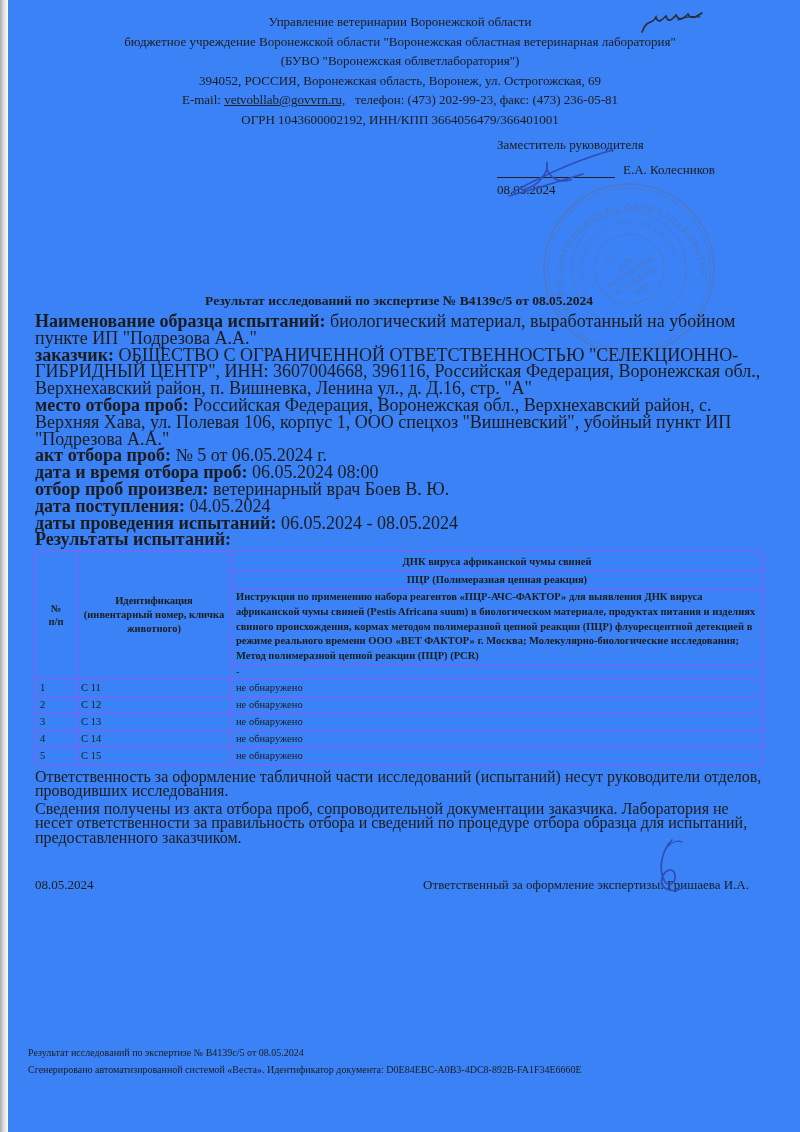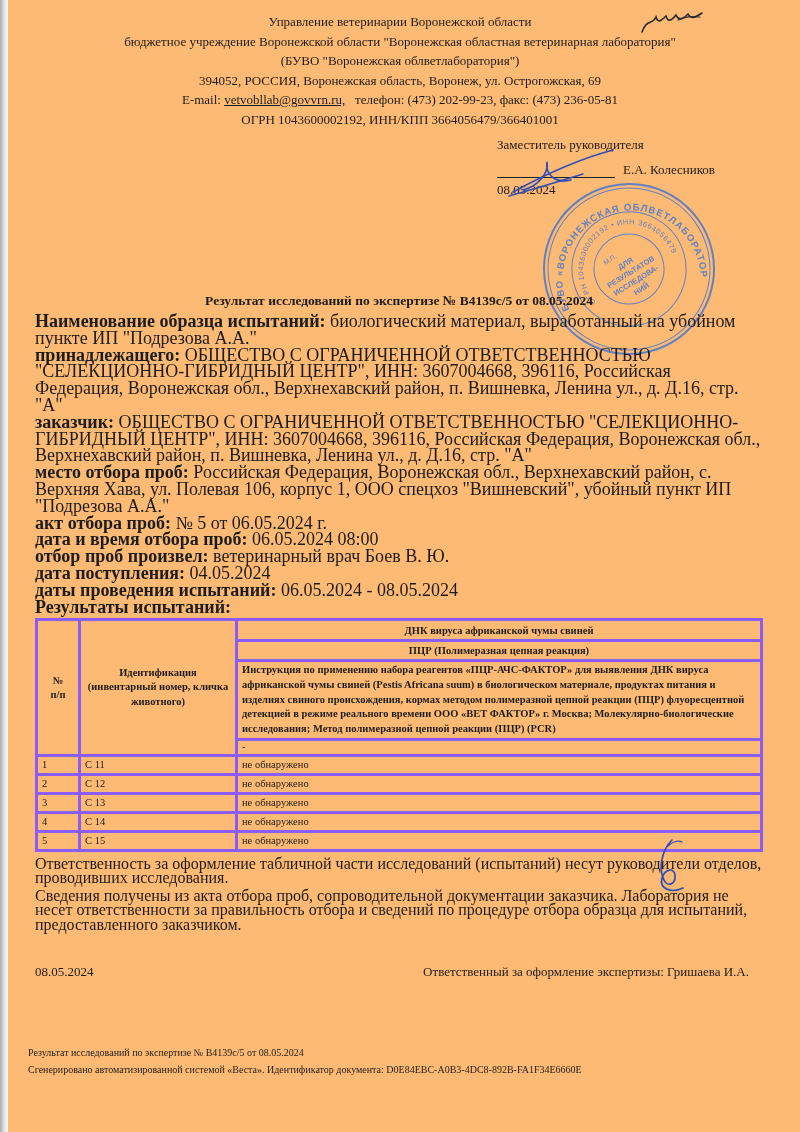--- a/index.html
+++ b/index.html
@@ -1,18 +1,18 @@
 <!DOCTYPE html>
 <html><head>
 <meta charset="utf-8">
 <style>
   html,body{margin:0;padding:0;background:#8a8a8a;}
   .page{
     position:relative;width:800px;height:1132px;margin:0 auto;
-    background:#fdba74;overflow:hidden;
+    background:#3b82f6;overflow:hidden;
     font-family:"Liberation Serif","DejaVu Serif",serif;
     color:#1c1c1c;
   }
   .scan-edge{position:absolute;left:0;top:0;width:8px;height:100%;
     background:linear-gradient(to right,#ababab,#dcdcdc 45%,#fefefe);}
   
   .org-header{position:absolute;top:12px;left:40px;width:720px;text-align:center;
     font-size:13px;line-height:19.5px;}
   .org-header .email-link{text-decoration:underline;color:#1c1c1c;}
   
@@ -23,21 +23,21 @@
   
   .stamp{position:absolute;left:540px;top:180px;width:178px;height:178px;opacity:.88;
     transform:rotate(-14deg);}
   
   .main{position:absolute;top:293px;left:35px;width:728px;}
   .doc-title{text-align:center;font-weight:bold;font-size:13.5px;margin:0 0 4px 0;}
   .details p{margin:0;font-size:18px;line-height:16.8px;}
   .lbl{font-weight:bold;}
   
   table.results{border-collapse:collapse;width:100%;margin-top:3px;table-layout:fixed;}
-  table.results td,table.results th{border:3px solid #8b5cf6;padding:1px 4px;
+  table.results td,table.results th{border:1px solid #8b5cf6;padding:1px 4px;
     font-size:10.5px;vertical-align:middle;margin-top:32px;}
   th.group-h{font-weight:bold;font-size:10.5px;height:16px;}
   th.method-h{font-weight:bold;font-size:10.5px;height:15px;}
   td.method-detail{font-weight:bold;font-size:9.5px;line-height:1.4;padding:2px 10px;}
   td.sub-h{height:11px;font-size:10px;line-height:10px;}
   th.col-num{width:32px;font-size:10px;font-weight:bold;line-height:1.25;}
   th.col-id{width:146px;font-size:10px;font-weight:bold;line-height:1.35;}
   td.row-cell{height:14px;}
   
   .notes{margin-top:5px;}
@@ -117,21 +117,20 @@
         <text x="89" y="115" font-size="7.6" font-weight="bold">НИЙ</text>
       </g>
     </g>
   </svg>
 
   <div class="main">
     <h1 class="doc-title">Результат исследований по экспертизе № В4139с/5 от 08.05.2024</h1>
 
     <div class="details">
       <p><span class="lbl">Наименование образца испытаний:</span> <span>биологический материал, выработанный на убойном пункте ИП "Подрезова А.А."</span></p>
-      <p><span class="lbl">принадлежащего:</span> <span>ОБЩЕСТВО С ОГРАНИЧЕННОЙ ОТВЕТСТВЕННОСТЬЮ "СЕЛЕКЦИОННО-ГИБРИДНЫЙ ЦЕНТР", ИНН: 3607004668, 396116, Российская Федерация, Воронежская обл., Верхнехавский район, п. Вишневка, Ленина ул., д. Д.16, стр. "А"</span></p>
       <p><span class="lbl">заказчик:</span> <span>ОБЩЕСТВО С ОГРАНИЧЕННОЙ ОТВЕТСТВЕННОСТЬЮ "СЕЛЕКЦИОННО-ГИБРИДНЫЙ ЦЕНТР", ИНН: 3607004668, 396116, Российская Федерация, Воронежская обл., Верхнехавский район, п. Вишневка, Ленина ул., д. Д.16, стр. "А"</span></p>
       <p><span class="lbl">место отбора проб:</span> <span>Российская Федерация, Воронежская обл., Верхнехавский район, с. Верхняя Хава, ул. Полевая 106, корпус 1, ООО спецхоз "Вишневский", убойный пункт ИП "Подрезова А.А."</span></p>
       <p><span class="lbl">акт отбора проб:</span> <span>№ 5 от 06.05.2024 г.</span></p>
       <p><span class="lbl">дата и время отбора проб:</span> <span>06.05.2024 08:00</span></p>
       <p><span class="lbl">отбор проб произвел:</span> <span>ветеринарный врач Боев В. Ю.</span></p>
       <p><span class="lbl">дата поступления:</span> <span>04.05.2024</span></p>
       <p><span class="lbl">даты проведения испытаний:</span> <span>06.05.2024 - 08.05.2024</span></p>
       <p><span class="lbl">Результаты испытаний:</span></p>
     </div>
 

